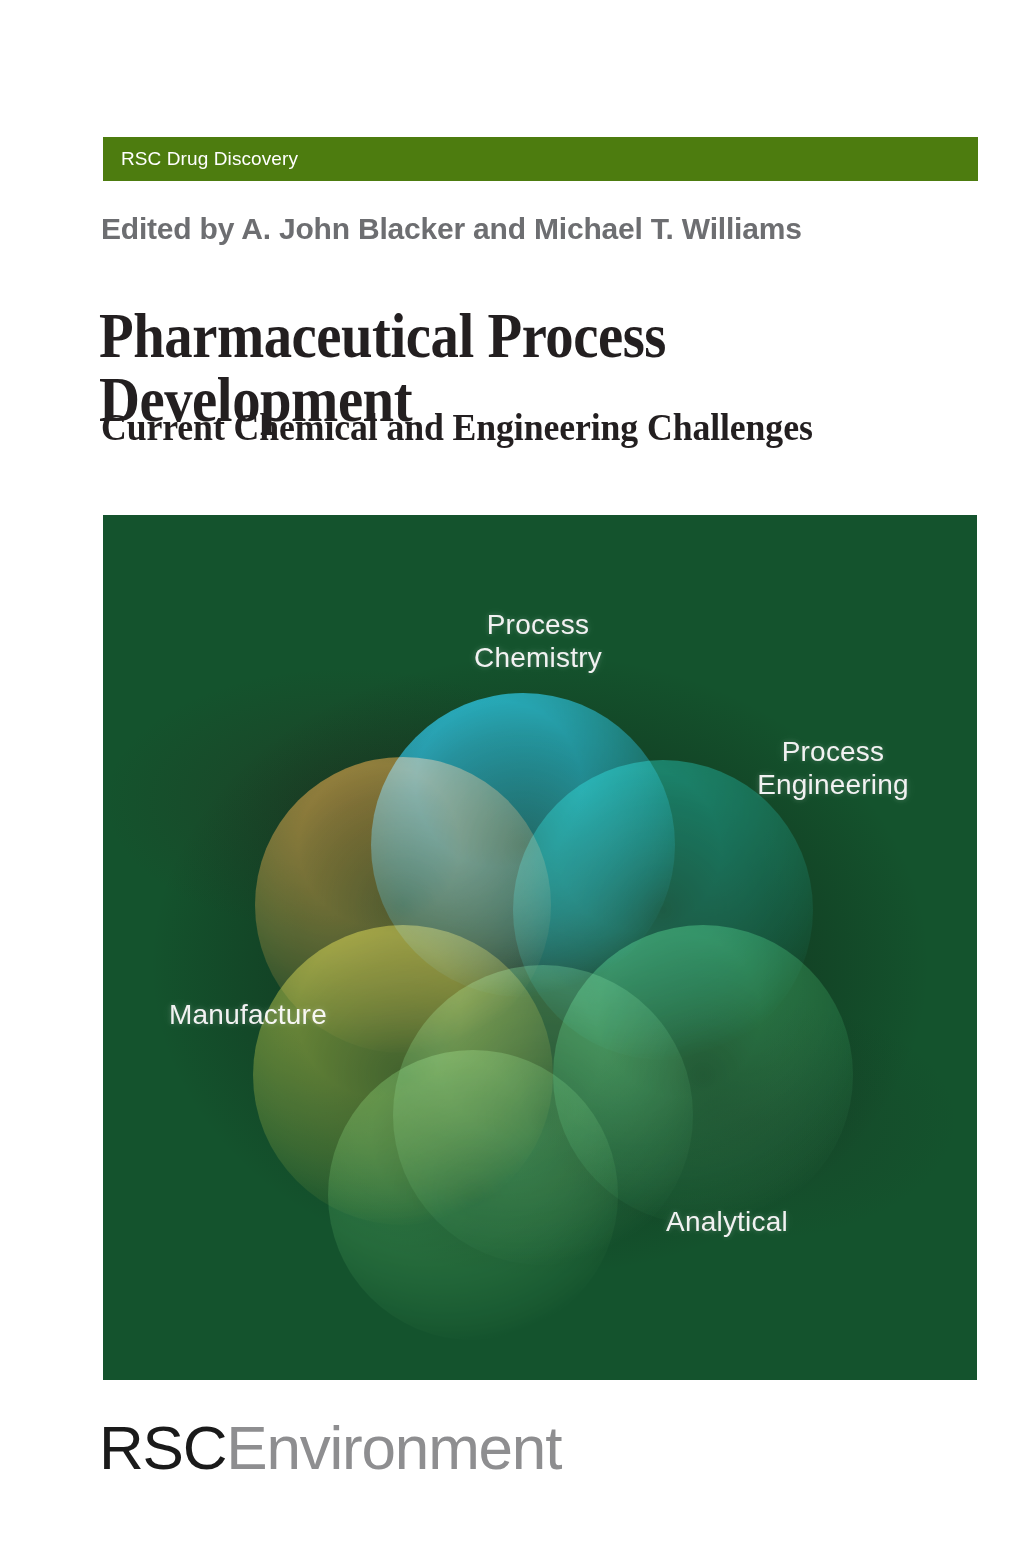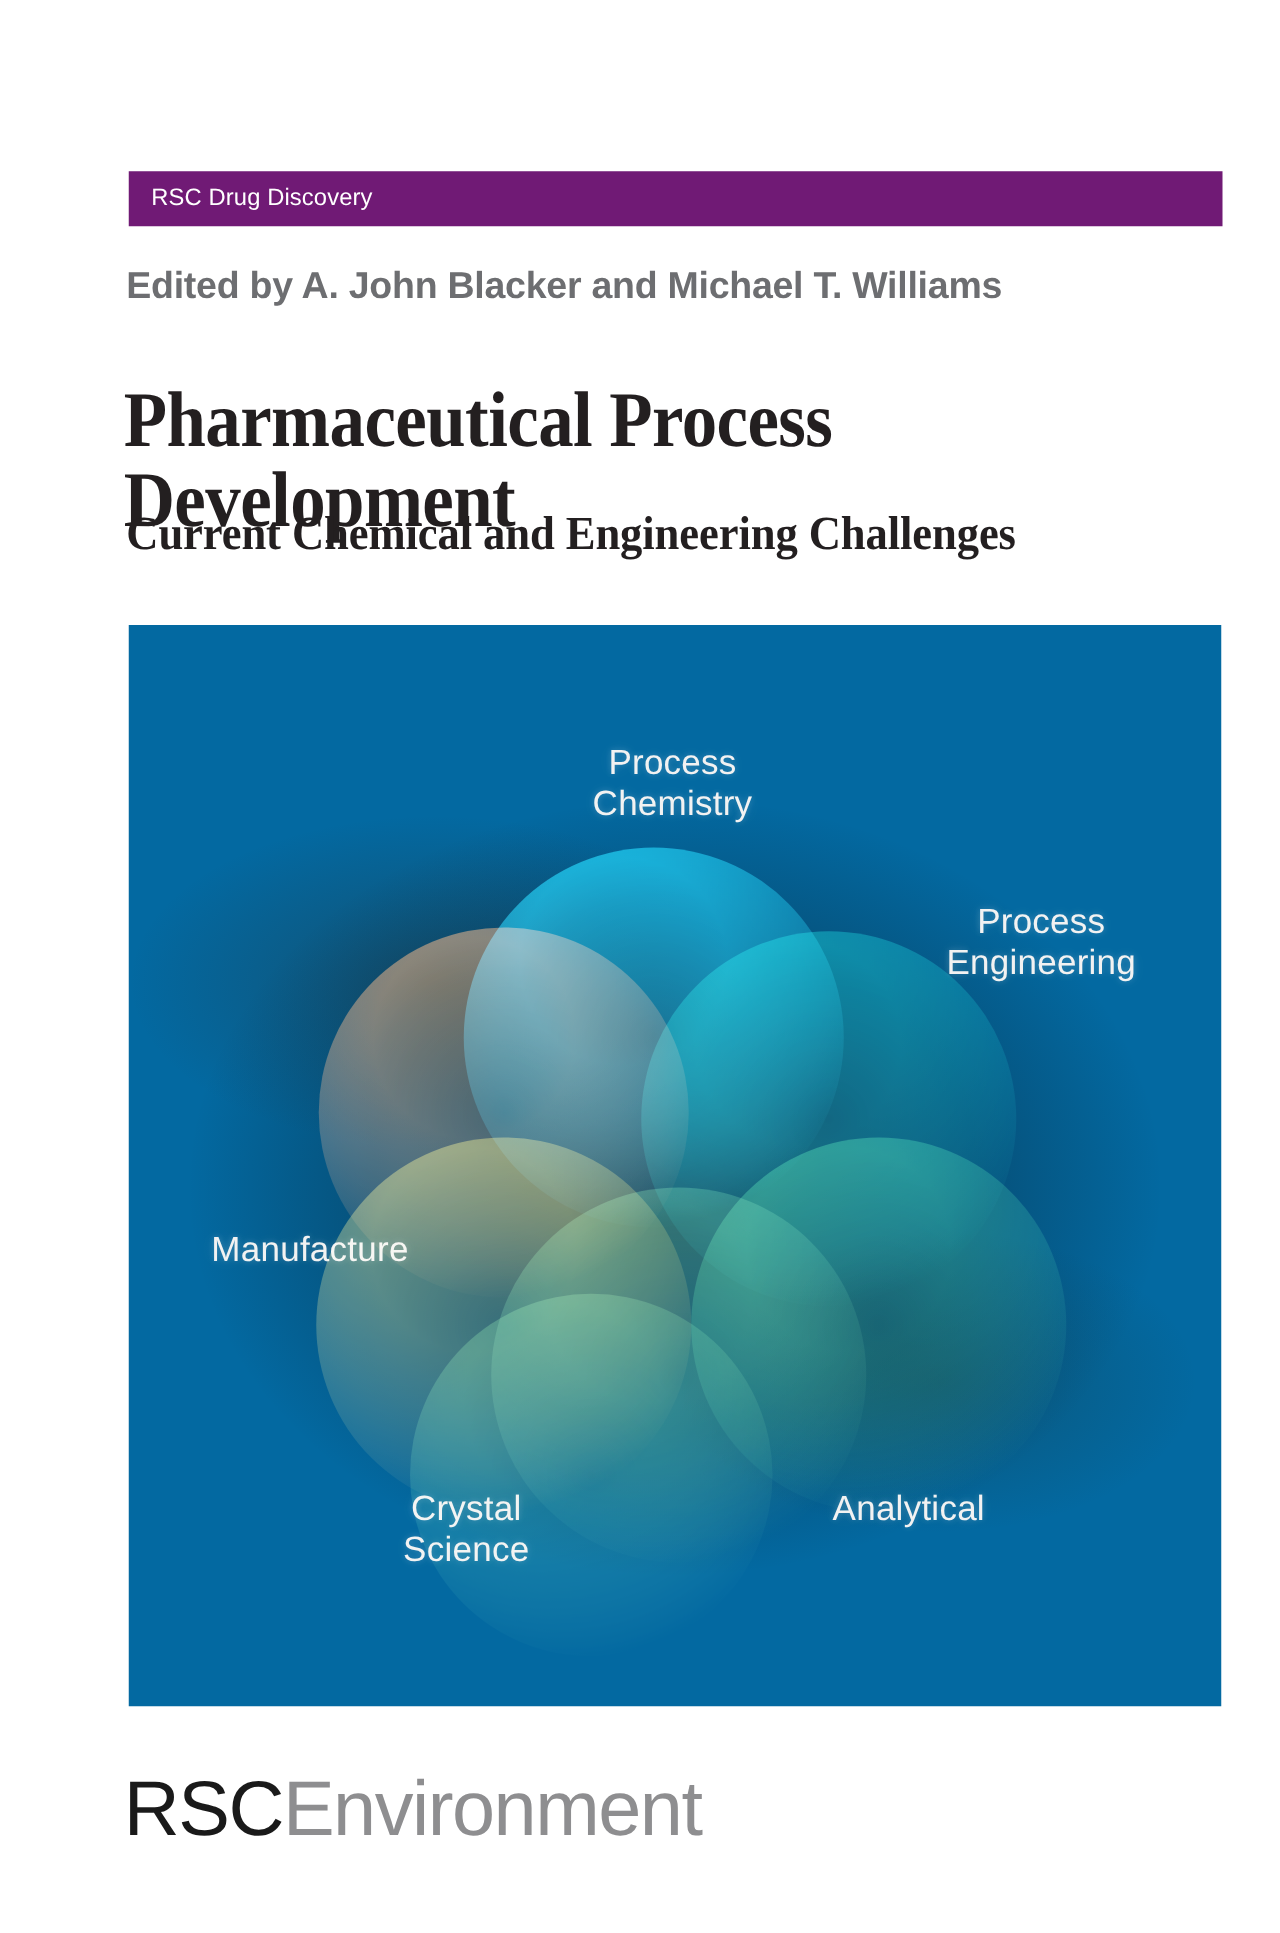--- a/index.html
+++ b/index.html
@@ -17,21 +17,21 @@
     -webkit-font-smoothing: antialiased;
   }
 
   
   #series-banner {
     position: absolute;
     left: 103px;
     top: 137px;
     width: 875px;
     height: 44px;
-    background: #701a75;
+    background: #4d7c0f;
     box-sizing: border-box;
   }
   #series-banner .series-label {
     position: absolute;
     left: 18px;
     top: 50%;
     transform: translateY(-50%);
     color: #ffffff;
     font-size: 19px;
     font-weight: 400;
@@ -86,24 +86,24 @@
     letter-spacing: -0.1px;
     white-space: nowrap;
     transform: scaleX(0.94);
     transform-origin: left top;
   }
 
   
   #cover-artwork {
     position: absolute;
     left: 103px;
-    top: 500px;
+    top: 515px;
     width: 874px;
     height: 865px;
-    background: #0369a1;
+    background: #14532d;
     overflow: hidden;
   }
   
   #cover-artwork .art-vignette {
     position: absolute;
     inset: 0;
     background:
       radial-gradient(ellipse 62% 50% at 50% 52%, rgba(40,34,28,0.55) 0%, rgba(14,12,11,0.25) 45%, rgba(0,0,0,0) 72%),
       radial-gradient(ellipse 40% 22% at 28% 33%, rgba(45,36,28,0.35) 0%, rgba(0,0,0,0) 70%),
       radial-gradient(ellipse 34% 20% at 74% 70%, rgba(28,42,32,0.30) 0%, rgba(0,0,0,0) 70%);
@@ -215,24 +215,20 @@
   <div class="art-label center" style="left:730px; top:220px;">
     <div>Process</div>
     <div>Engineering</div>
   </div>
 
   <div class="art-label center" style="left:101px; top:483px;margin-left:44px;">
     <div>Manufacture</div>
   </div>
 
 
-  <div class="art-label center" style="left:270px; top:690px;">
-    <div>Crystal</div>
-    <div>Science</div>
-  </div>
 
   <div class="art-label center" style="left:613px; top:690px;margin-left:11px;">
     <div>Analytical</div>
   </div>
 </div>
 
 <div id="publisher-logo">
   <span class="logo-rsc">RSC</span><span class="logo-publishing">Environment</span>
 </div>
 

